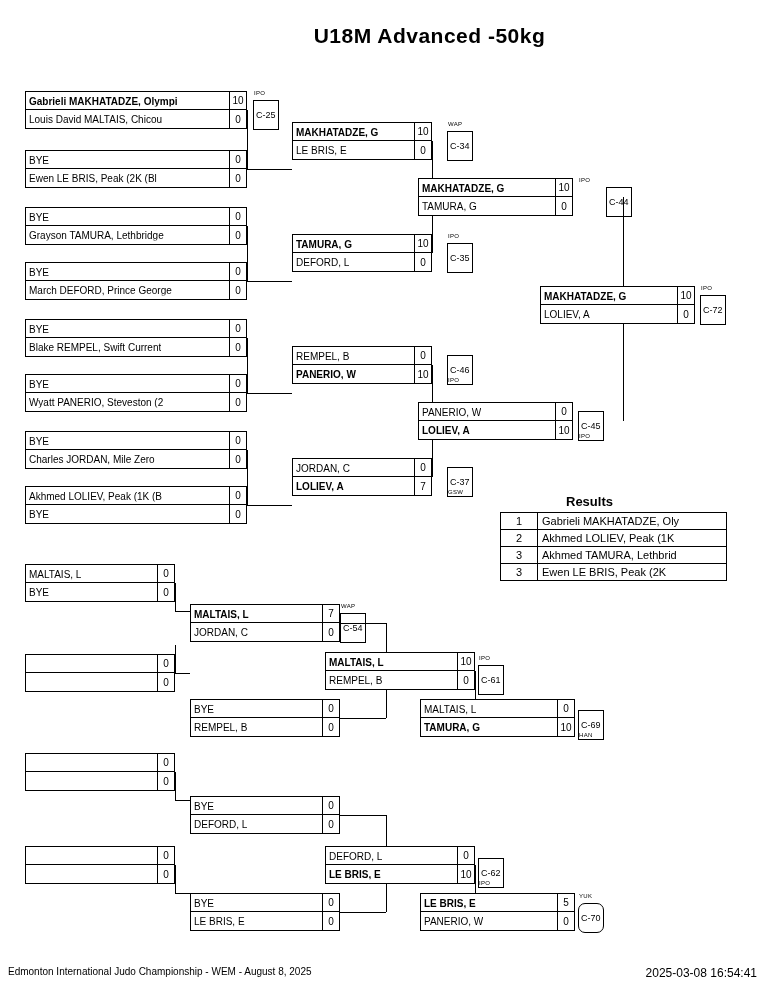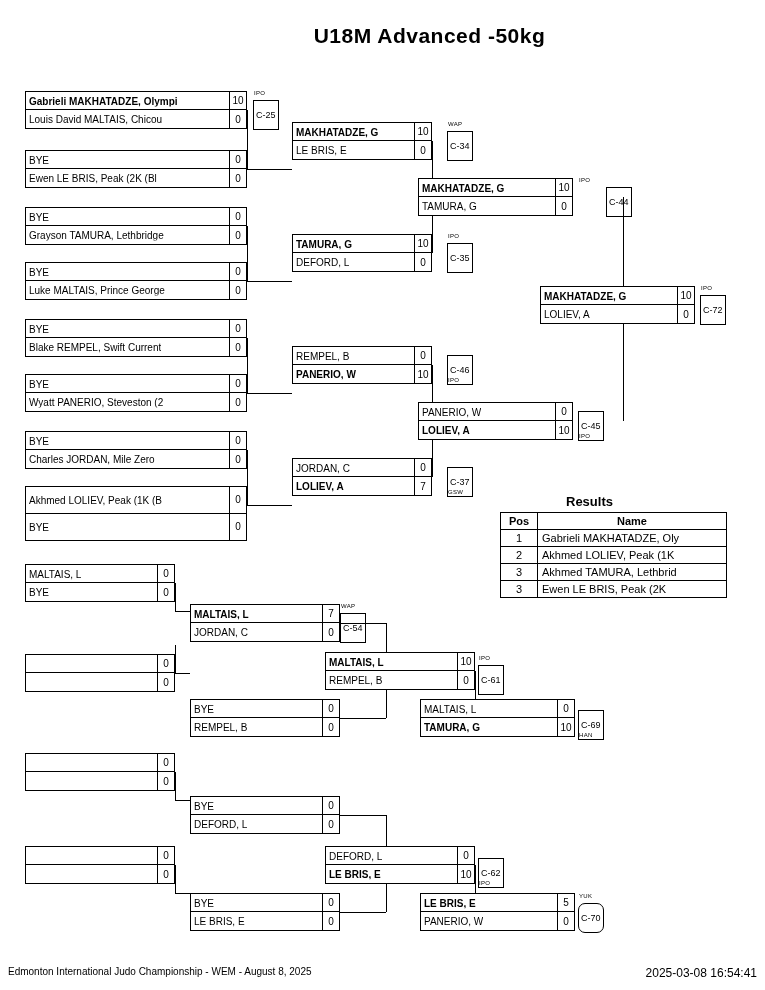--- a/index.html
+++ b/index.html
@@ -92,21 +92,21 @@
     <span class="sc">0</span>
   </div>
 </div>
 
 <div class="mb" style="left:25px;top:262px;width:222px;height:38px;">
   <div class="row top">
     <span class="nm">BYE</span>
     <span class="sc">0</span>
   </div>
   <div class="row">
-    <span class="nm">Luke MALTAIS, Prince George</span>
+    <span class="nm">March DEFORD, Prince George</span>
     <span class="sc">0</span>
   </div>
 </div>
 
 <div class="mb" style="left:25px;top:319px;width:222px;height:38px;">
   <div class="row top">
     <span class="nm">BYE</span>
     <span class="sc">0</span>
   </div>
   <div class="row">
@@ -130,21 +130,21 @@
   <div class="row top">
     <span class="nm">BYE</span>
     <span class="sc">0</span>
   </div>
   <div class="row">
     <span class="nm">Charles JORDAN, Mile Zero</span>
     <span class="sc">0</span>
   </div>
 </div>
 
-<div class="mb" style="left:25px;top:486px;width:222px;height:55px;">
+<div class="mb" style="left:25px;top:486px;width:222px;height:38px;">
   <div class="row top">
     <span class="nm">Akhmed LOLIEV, Peak (1K (B</span>
     <span class="sc">0</span>
   </div>
   <div class="row">
     <span class="nm">BYE</span>
     <span class="sc">0</span>
   </div>
 </div>
 
@@ -254,24 +254,20 @@
     <span class="nm">LOLIEV, A</span>
     <span class="sc">0</span>
   </div>
 </div>
 <div class="code" style="left:700px;top:295px;">C-72</div>
 <div class="tag" style="left:701px;top:285px;">IPO</div>
 
 <div class="results-title" style="left:566px;top:494px;">Results</div>
 <table class="results" style="left:500px;top:512px;">
   <tbody>
-      <tr>
-    <th>Pos</th>
-    <th>Name</th>
-  </tr>
   <tr>
     <td class="pos">1</td>
     <td class="nm">Gabrieli MAKHATADZE, Oly</td>
   </tr>
   <tr>
     <td class="pos">2</td>
     <td class="nm">Akhmed LOLIEV, Peak (1K</td>
   </tr>
   <tr>
     <td class="pos">3</td>

